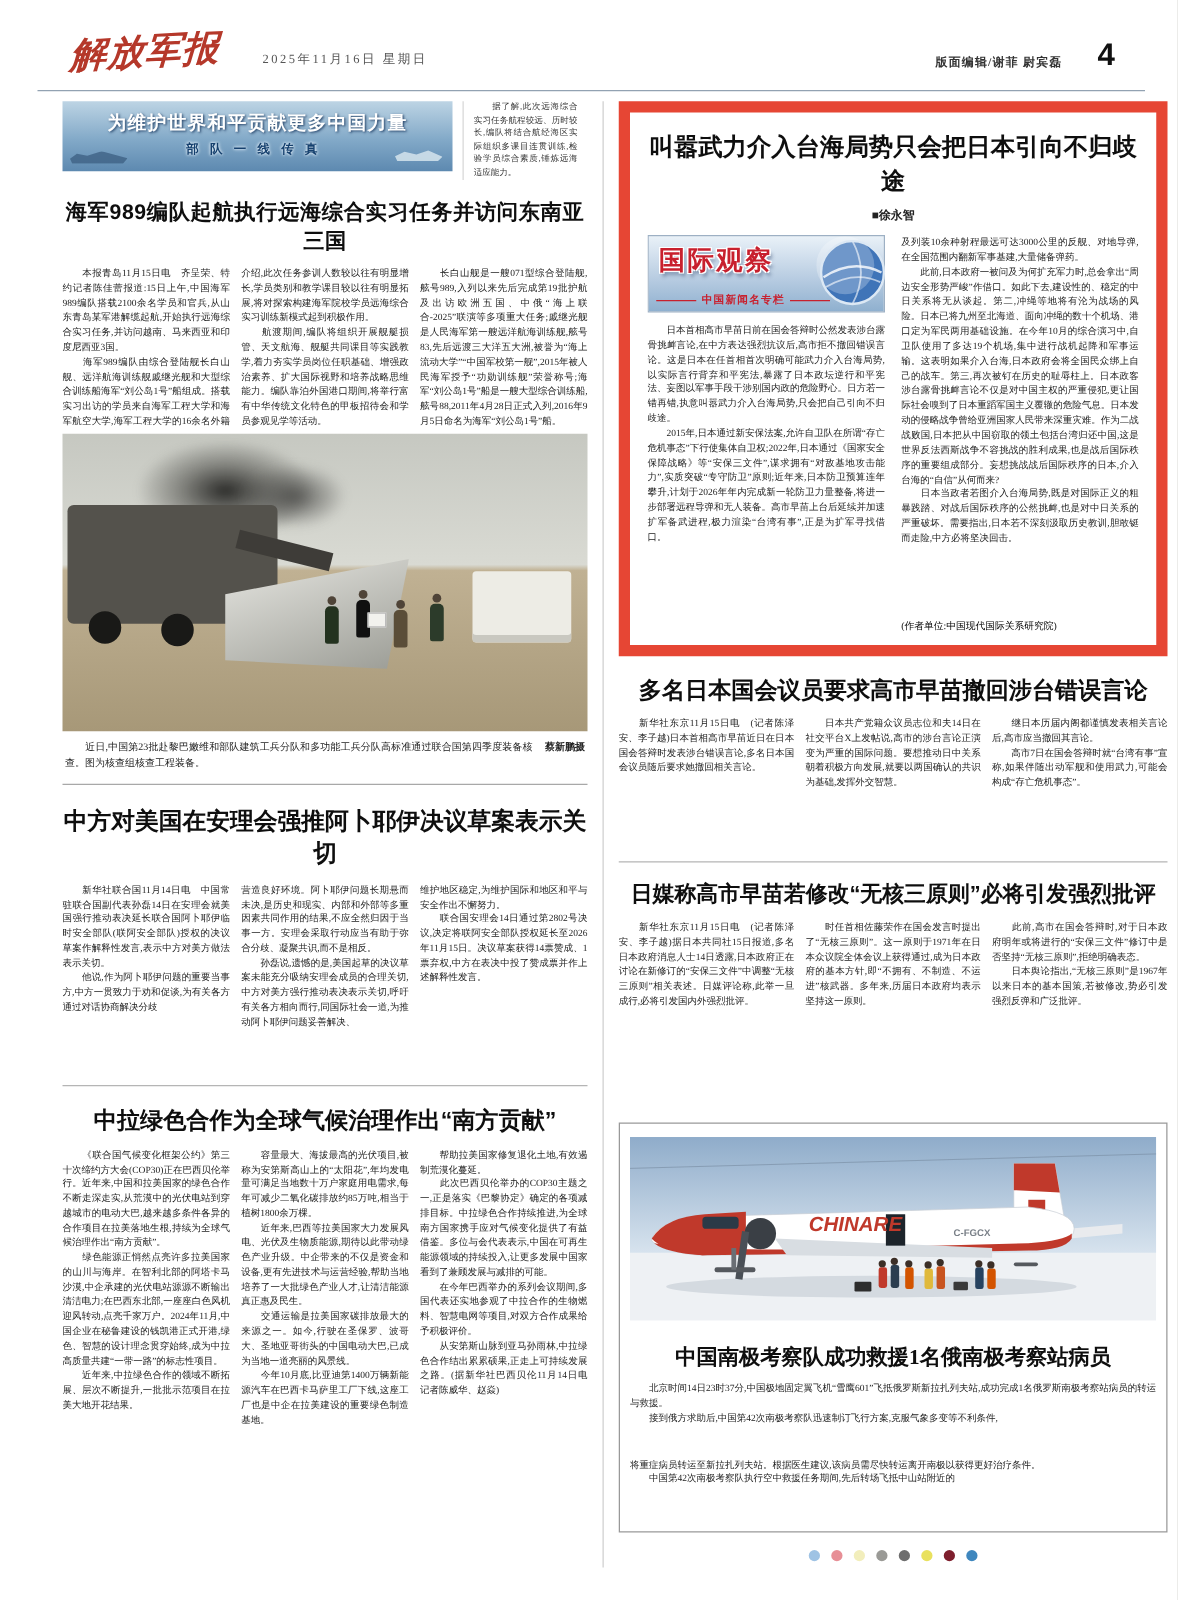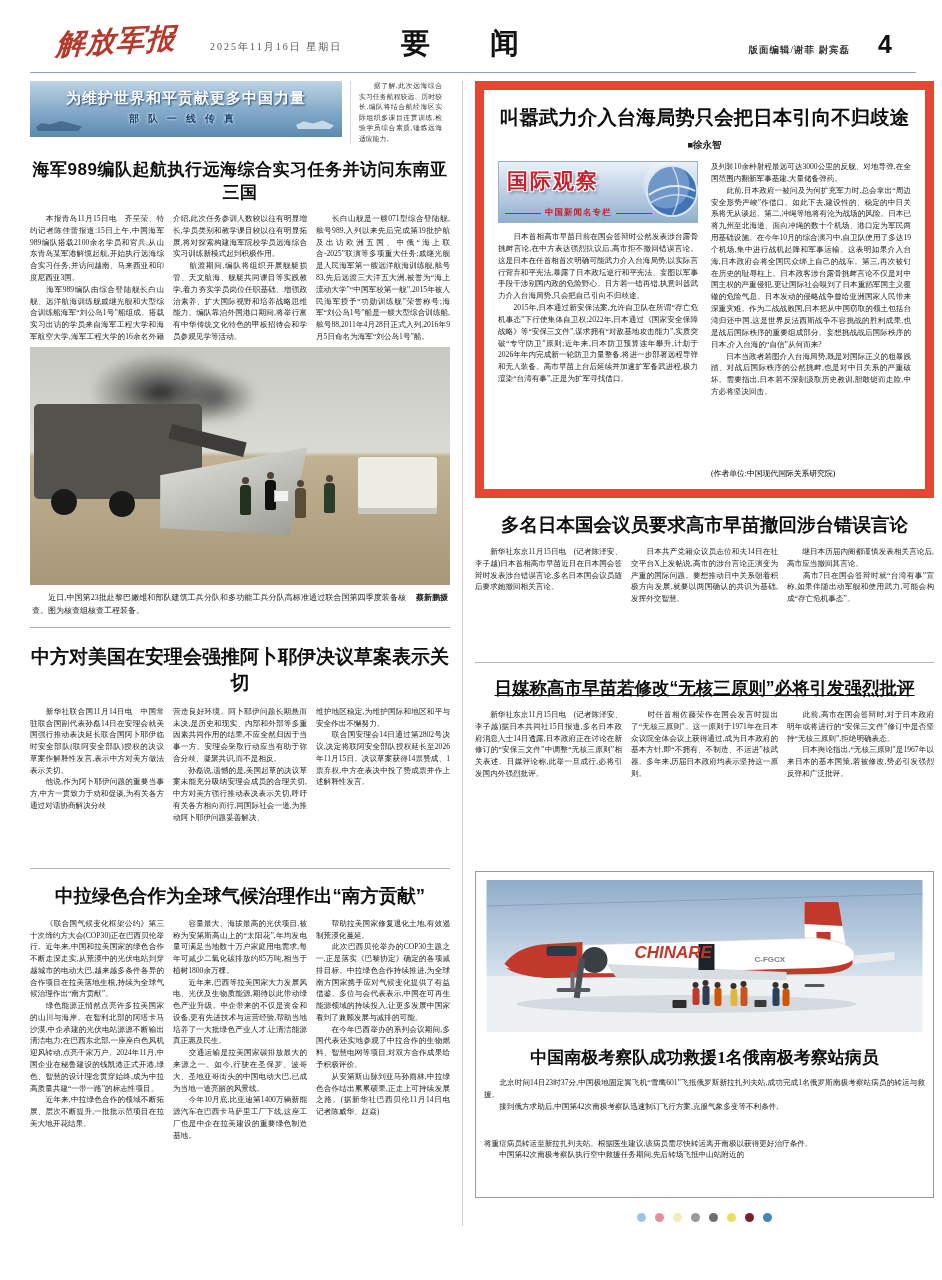--- a/index.html
+++ b/index.html
@@ -8,21 +8,21 @@
   
   .masthead{height:50px;margin:22px 26px 0 30px;position:relative;border-bottom:1px solid #92a2b2;}
   .brand{position:absolute;left:26px;top:0;font-size:29px;font-weight:700;font-style:italic;
          color:#b5382a;transform:rotate(-3deg) skewX(-6deg);letter-spacing:1px;font-family:"DejaVu Serif",serif;}
   .dateline{position:absolute;left:180px;top:18px;font-size:10px;color:#555;letter-spacing:2px;}
   .section-title{position:absolute;left:50%;top:2px;transform:translateX(-50%);
          font-family:"Liberation Sans",sans-serif;font-weight:900;font-size:29px;letter-spacing:26px;color:#111;white-space:nowrap;}
   .editors{position:absolute;right:66px;top:22px;font-size:9.5px;color:#333;letter-spacing:1px;font-weight:700;}
   .pagenum{position:absolute;right:24px;top:8px;font-size:25px;font-weight:900;font-family:"Liberation Sans",sans-serif;color:#111;}
   
-  .content{display:flex;padding:8px 8px 0 30px;}
+  .content{display:flex;padding:8px 8px 0 30px;margin-left:20px;}
   .col-left{width:420px;padding-right:12px;border-right:1px solid #cfcfcf;}
   .col-right{flex:1;padding-left:12px;min-width:0;}
   
   .cols{display:flex;gap:9px;overflow:hidden;text-align:justify;font-size:7.6px;line-height:1.55;color:#222;}
   .cols>div{flex:1;white-space:pre-line;}
   .hl-sans{font-family:"Liberation Sans",sans-serif;font-weight:900;text-align:center;color:#0e0e0e;}
   .hl-serif{font-family:"Liberation Serif",serif;font-weight:900;text-align:center;color:#0e0e0e;}
   .rule-top{border-top:1px solid #b5b5b5;}
   
   .top-row{display:flex;}
@@ -84,21 +84,20 @@
   .dot{display:inline-block;width:9px;height:9px;border-radius:50%;margin:0 4.5px;}
 </style>
 </head>
 <body>
 
 <div class="page">
 
   <div class="masthead">
     <div class="brand">解放军报</div>
     <div class="dateline">2025年11月16日  星期日</div>
-    <div class="section-title">要 闻</div>
     <div class="editors">版面编辑/谢菲 尉宾磊</div>
     <div class="pagenum">4</div>
   </div>
 
   <div class="content">
 
     <div class="col-left">
 
       <div class="top-row">
         <div class="banner">
@@ -206,21 +205,21 @@
 
       <div class="cols" style="height:106px;">
         <div>　　新华社东京11月15日电　(记者陈泽安、李子越)日本首相高市早苗近日在日本国会答辩时发表涉台错误言论,多名日本国会议员随后要求她撤回相关言论。</div>
         <div>　　日本共产党籍众议员志位和夫14日在社交平台X上发帖说,高市的涉台言论正演变为严重的国际问题。要想推动日中关系朝着积极方向发展,就要以两国确认的共识为基础,发挥外交智慧。</div>
         <div>　　继日本历届内阁都谨慎发表相关言论后,高市应当撤回其言论。
 　　高市7日在国会答辩时就“台湾有事”宣称,如果伴随出动军舰和使用武力,可能会构成“存亡危机事态”。</div>
       </div>
 
       <div class="rule-top" style="margin-top:10px;"></div>
 
-      <div class="hl-sans" style="font-size:17.5px;margin:13px 0 9px;text-decoration:underline;">日媒称高市早苗若修改“无核三原则”必将引发强烈批评</div>
+      <div class="hl-sans" style="font-size:17.5px;margin:13px 0 9px;">日媒称高市早苗若修改“无核三原则”必将引发强烈批评</div>
 
       <div class="cols" style="height:150px;">
         <div>　　新华社东京11月15日电　(记者陈泽安、李子越)据日本共同社15日报道,多名日本政府消息人士14日透露,日本政府正在讨论在新修订的“安保三文件”中调整“无核三原则”相关表述。日媒评论称,此举一旦成行,必将引发国内外强烈批评。</div>
         <div>　　时任首相佐藤荣作在国会发言时提出了“无核三原则”。这一原则于1971年在日本众议院全体会议上获得通过,成为日本政府的基本方针,即“不拥有、不制造、不运进”核武器。多年来,历届日本政府均表示坚持这一原则。</div>
         <div>　　此前,高市在国会答辩时,对于日本政府明年或将进行的“安保三文件”修订中是否坚持“无核三原则”,拒绝明确表态。
 　　日本舆论指出,“无核三原则”是1967年以来日本的基本国策,若被修改,势必引发强烈反弹和广泛批评。</div>
       </div>
 
       <div class="ant-box">
         <svg viewBox="0 0 436 152" width="100%" height="152">

